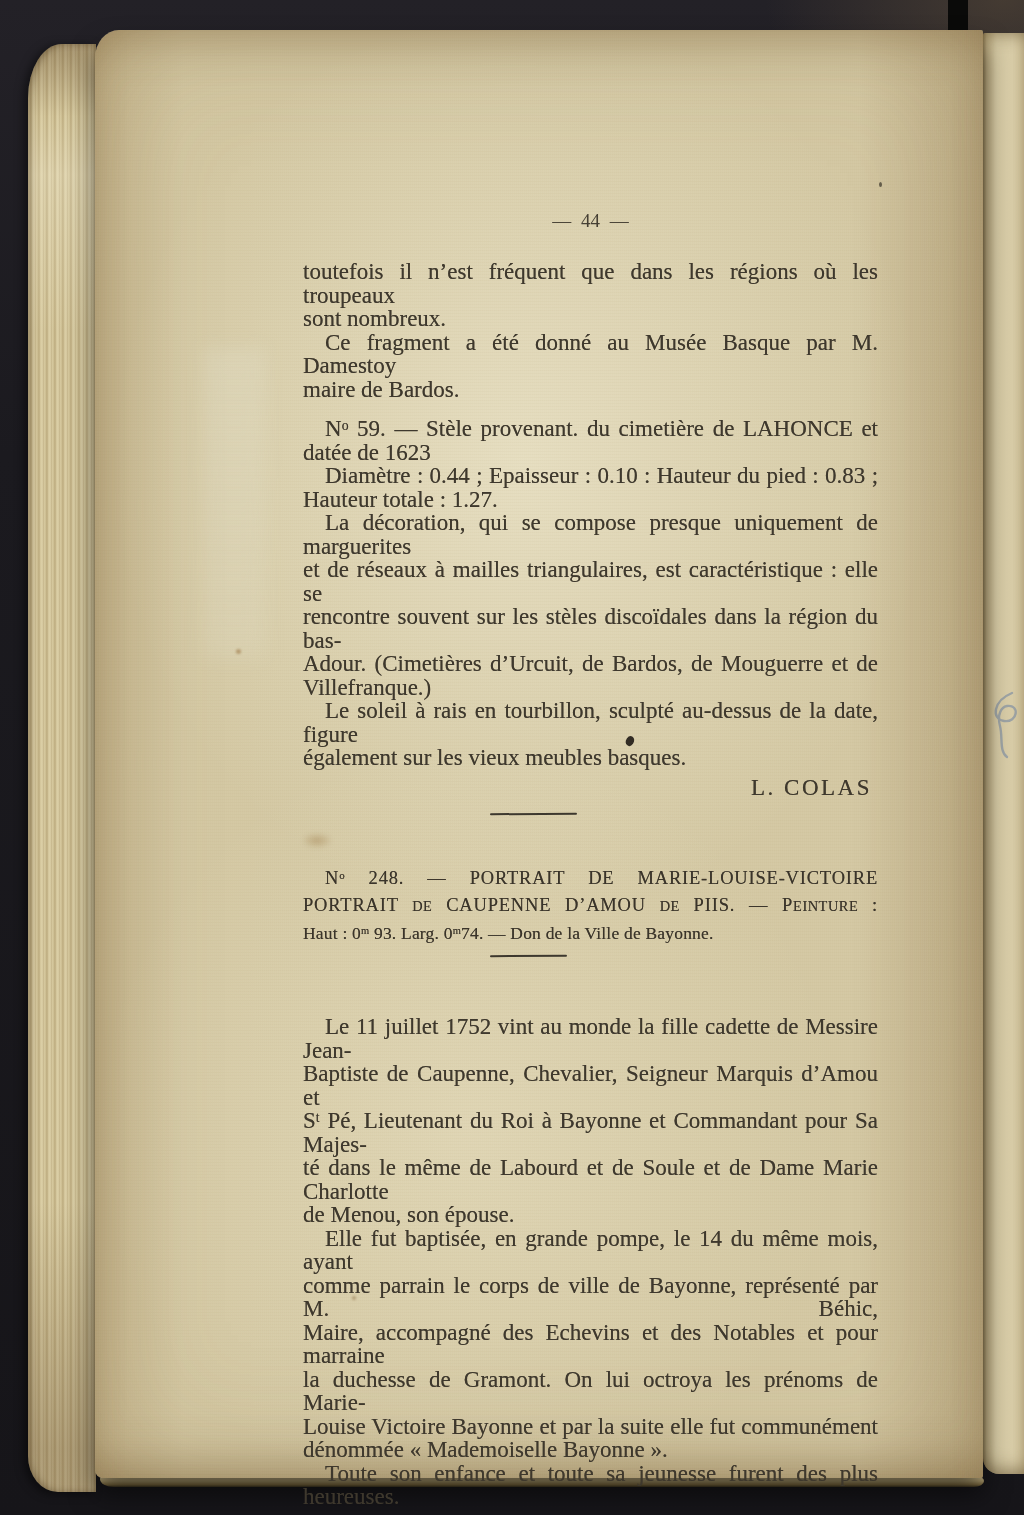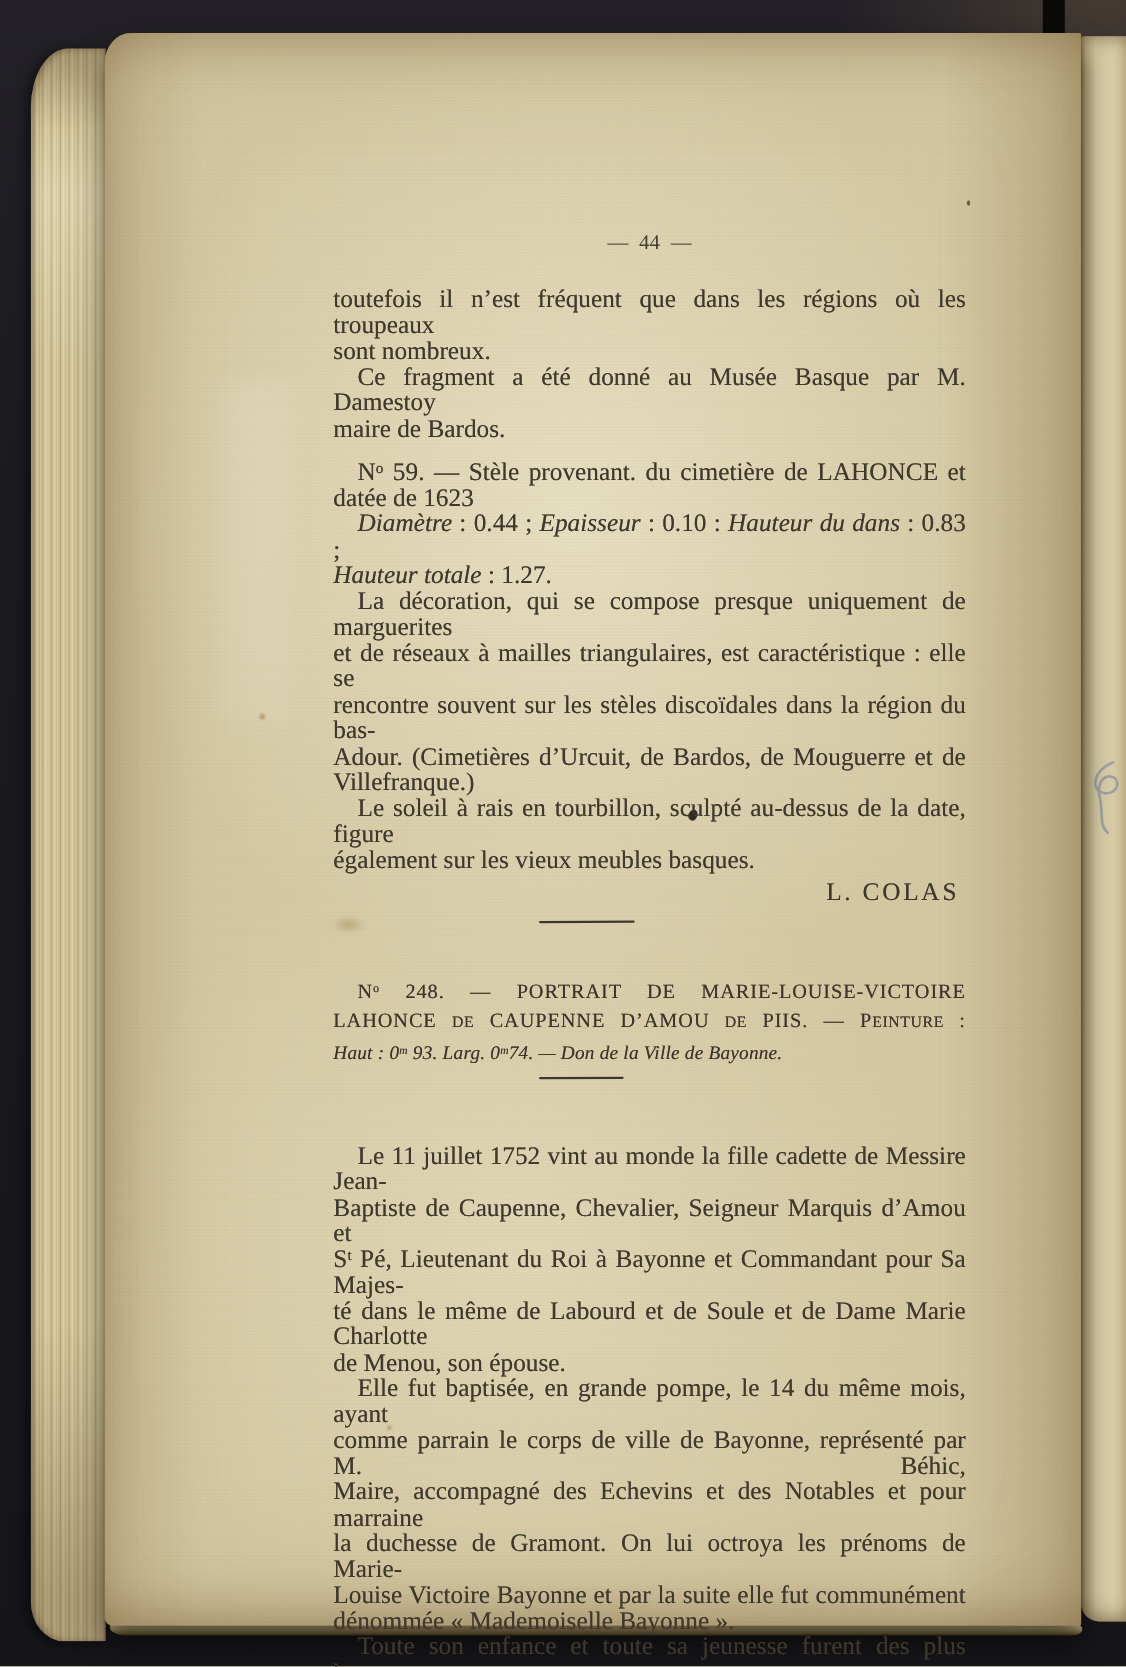--- a/index.html
+++ b/index.html
@@ -69,21 +69,21 @@
   .line.last{text-align-last:auto;}
   .line.indent{text-indent:22px;}
   .line.right{text-align-last:right;padding-right:6px;letter-spacing:2.5px;}
   .para{margin:0;}
   .para.gap-sm{margin-top:16px;}
   .para.gap-xl{margin-top:58px;}
   .para.sig{margin-top:6px;}
   .para.heading{margin-top:50px;}
   .para.heading .line{font-size:18.5px;line-height:27px;letter-spacing:.8px;color:#3a342a;}
   .para.heading .line.last{font-size:17.5px;letter-spacing:.2px;}
-  .f-i{font-style:italic;margin-top:12px;}
+  .f-i{margin-top:12px;}
   .f-sup{font-size:.6em;vertical-align:.45em;line-height:0;}
   .f-sc{font-size:.78em;text-transform:uppercase;letter-spacing:.5px;}
   .divider{height:2px;background:#3d382e;border-radius:1px;transform:rotate(-.3deg);}
   .divider.d1{width:87px;margin:14px 0 0 187px;}
   .divider.d2{width:77px;margin:8px 0 0 187px;}
   
   .ink-blot{position:absolute;left:531px;top:706px;width:8px;height:10px;background:#322c24;
     border-radius:50% 60% 45% 55%;transform:rotate(35deg);}
   .speck1{position:absolute;left:784px;top:152px;width:3px;height:5px;background:#4a4336;opacity:.8;border-radius:50%;}
   .speck2{position:absolute;left:141px;top:619px;width:5px;height:5px;background:rgba(140,95,40,.45);border-radius:50%;filter:blur(1px);}
@@ -124,41 +124,41 @@
         </div>
         <div class="para ">
           <div class="line indent"><span>Ce fragment a été donné au Musée Basque par M. Damestoy</span></div>
           <div class="line last"><span>maire de Bardos.</span></div>
         </div>
         <div class="para gap-sm">
           <div class="line indent"><span>N</span><span class="f-sup">o</span><span> 59. — Stèle provenant. du cimetière de LAHONCE et</span></div>
           <div class="line last"><span>datée de 1623</span></div>
         </div>
         <div class="para ">
-          <div class="line indent"><span class="f-i">Diamètre</span><span> : 0.44 ; </span><span class="f-i">Epaisseur</span><span> : 0.10 : </span><span class="f-i">Hauteur du dans</span><span> : 0.83 ;</span></div>
+          <div class="line indent"><span class="f-i">Diamètre</span><span> : 0.44 ; </span><span class="f-i">Epaisseur</span><span> : 0.10 : </span><span class="f-i">Hauteur du pied</span><span> : 0.83 ;</span></div>
           <div class="line last"><span class="f-i">Hauteur totale</span><span> : 1.27.</span></div>
         </div>
         <div class="para ">
           <div class="line indent"><span>La décoration, qui se compose presque uniquement de marguerites</span></div>
           <div class="line "><span>et de réseaux à mailles triangulaires, est caractéristique : elle se</span></div>
           <div class="line "><span>rencontre souvent sur les stèles discoïdales dans la région du bas-</span></div>
           <div class="line "><span>Adour. (Cimetières d’Urcuit, de Bardos, de Mouguerre et de</span></div>
           <div class="line last"><span>Villefranque.)</span></div>
         </div>
         <div class="para ">
           <div class="line indent"><span>Le soleil à rais en tourbillon, sculpté au-dessus de la date, figure</span></div>
           <div class="line last"><span>également sur les vieux meubles basques.</span></div>
         </div>
         <div class="para sig">
           <div class="line right last"><span>L. COLAS</span></div>
         </div>
         <div class="divider d1"></div>
         <div class="para heading">
           <div class="line indent"><span>N</span><span class="f-sup">o</span><span> 248. — PORTRAIT DE MARIE-LOUISE-VICTOIRE</span></div>
-          <div class="line "><span>LAHONCE </span><span class="f-sc">de</span><span> CAUPENNE D’AMOU </span><span class="f-sc">de</span><span> PIIS. — P</span><span class="f-sc">einture</span><span> :</span></div>
+          <div class="line "><span>PORTRAIT </span><span class="f-sc">de</span><span> CAUPENNE D’AMOU </span><span class="f-sc">de</span><span> PIIS. — P</span><span class="f-sc">einture</span><span> :</span></div>
           <div class="line last"><span class="f-i">Haut</span><span class="f-i"> : 0</span><span class="f-i f-sup">m</span><span class="f-i"> 93. </span><span class="f-i">Larg.</span><span class="f-i"> 0</span><span class="f-i f-sup">m</span><span class="f-i">74. — </span><span class="f-i">Don de la Ville de Bayonne.</span></div>
         </div>
         <div class="divider d2"></div>
         <div class="para gap-xl">
           <div class="line indent"><span>Le 11 juillet 1752 vint au monde la fille cadette de Messire Jean-</span></div>
           <div class="line "><span>Baptiste de Caupenne, Chevalier, Seigneur Marquis d’Amou et</span></div>
           <div class="line "><span>S</span><span class="f-sup">t</span><span> Pé, Lieutenant du Roi à Bayonne et Commandant pour Sa Majes-</span></div>
           <div class="line "><span>té dans le même de Labourd et de Soule  et  de  Dame Marie Charlotte</span></div>
           <div class="line last"><span>de Menou, son épouse.</span></div>
         </div>

